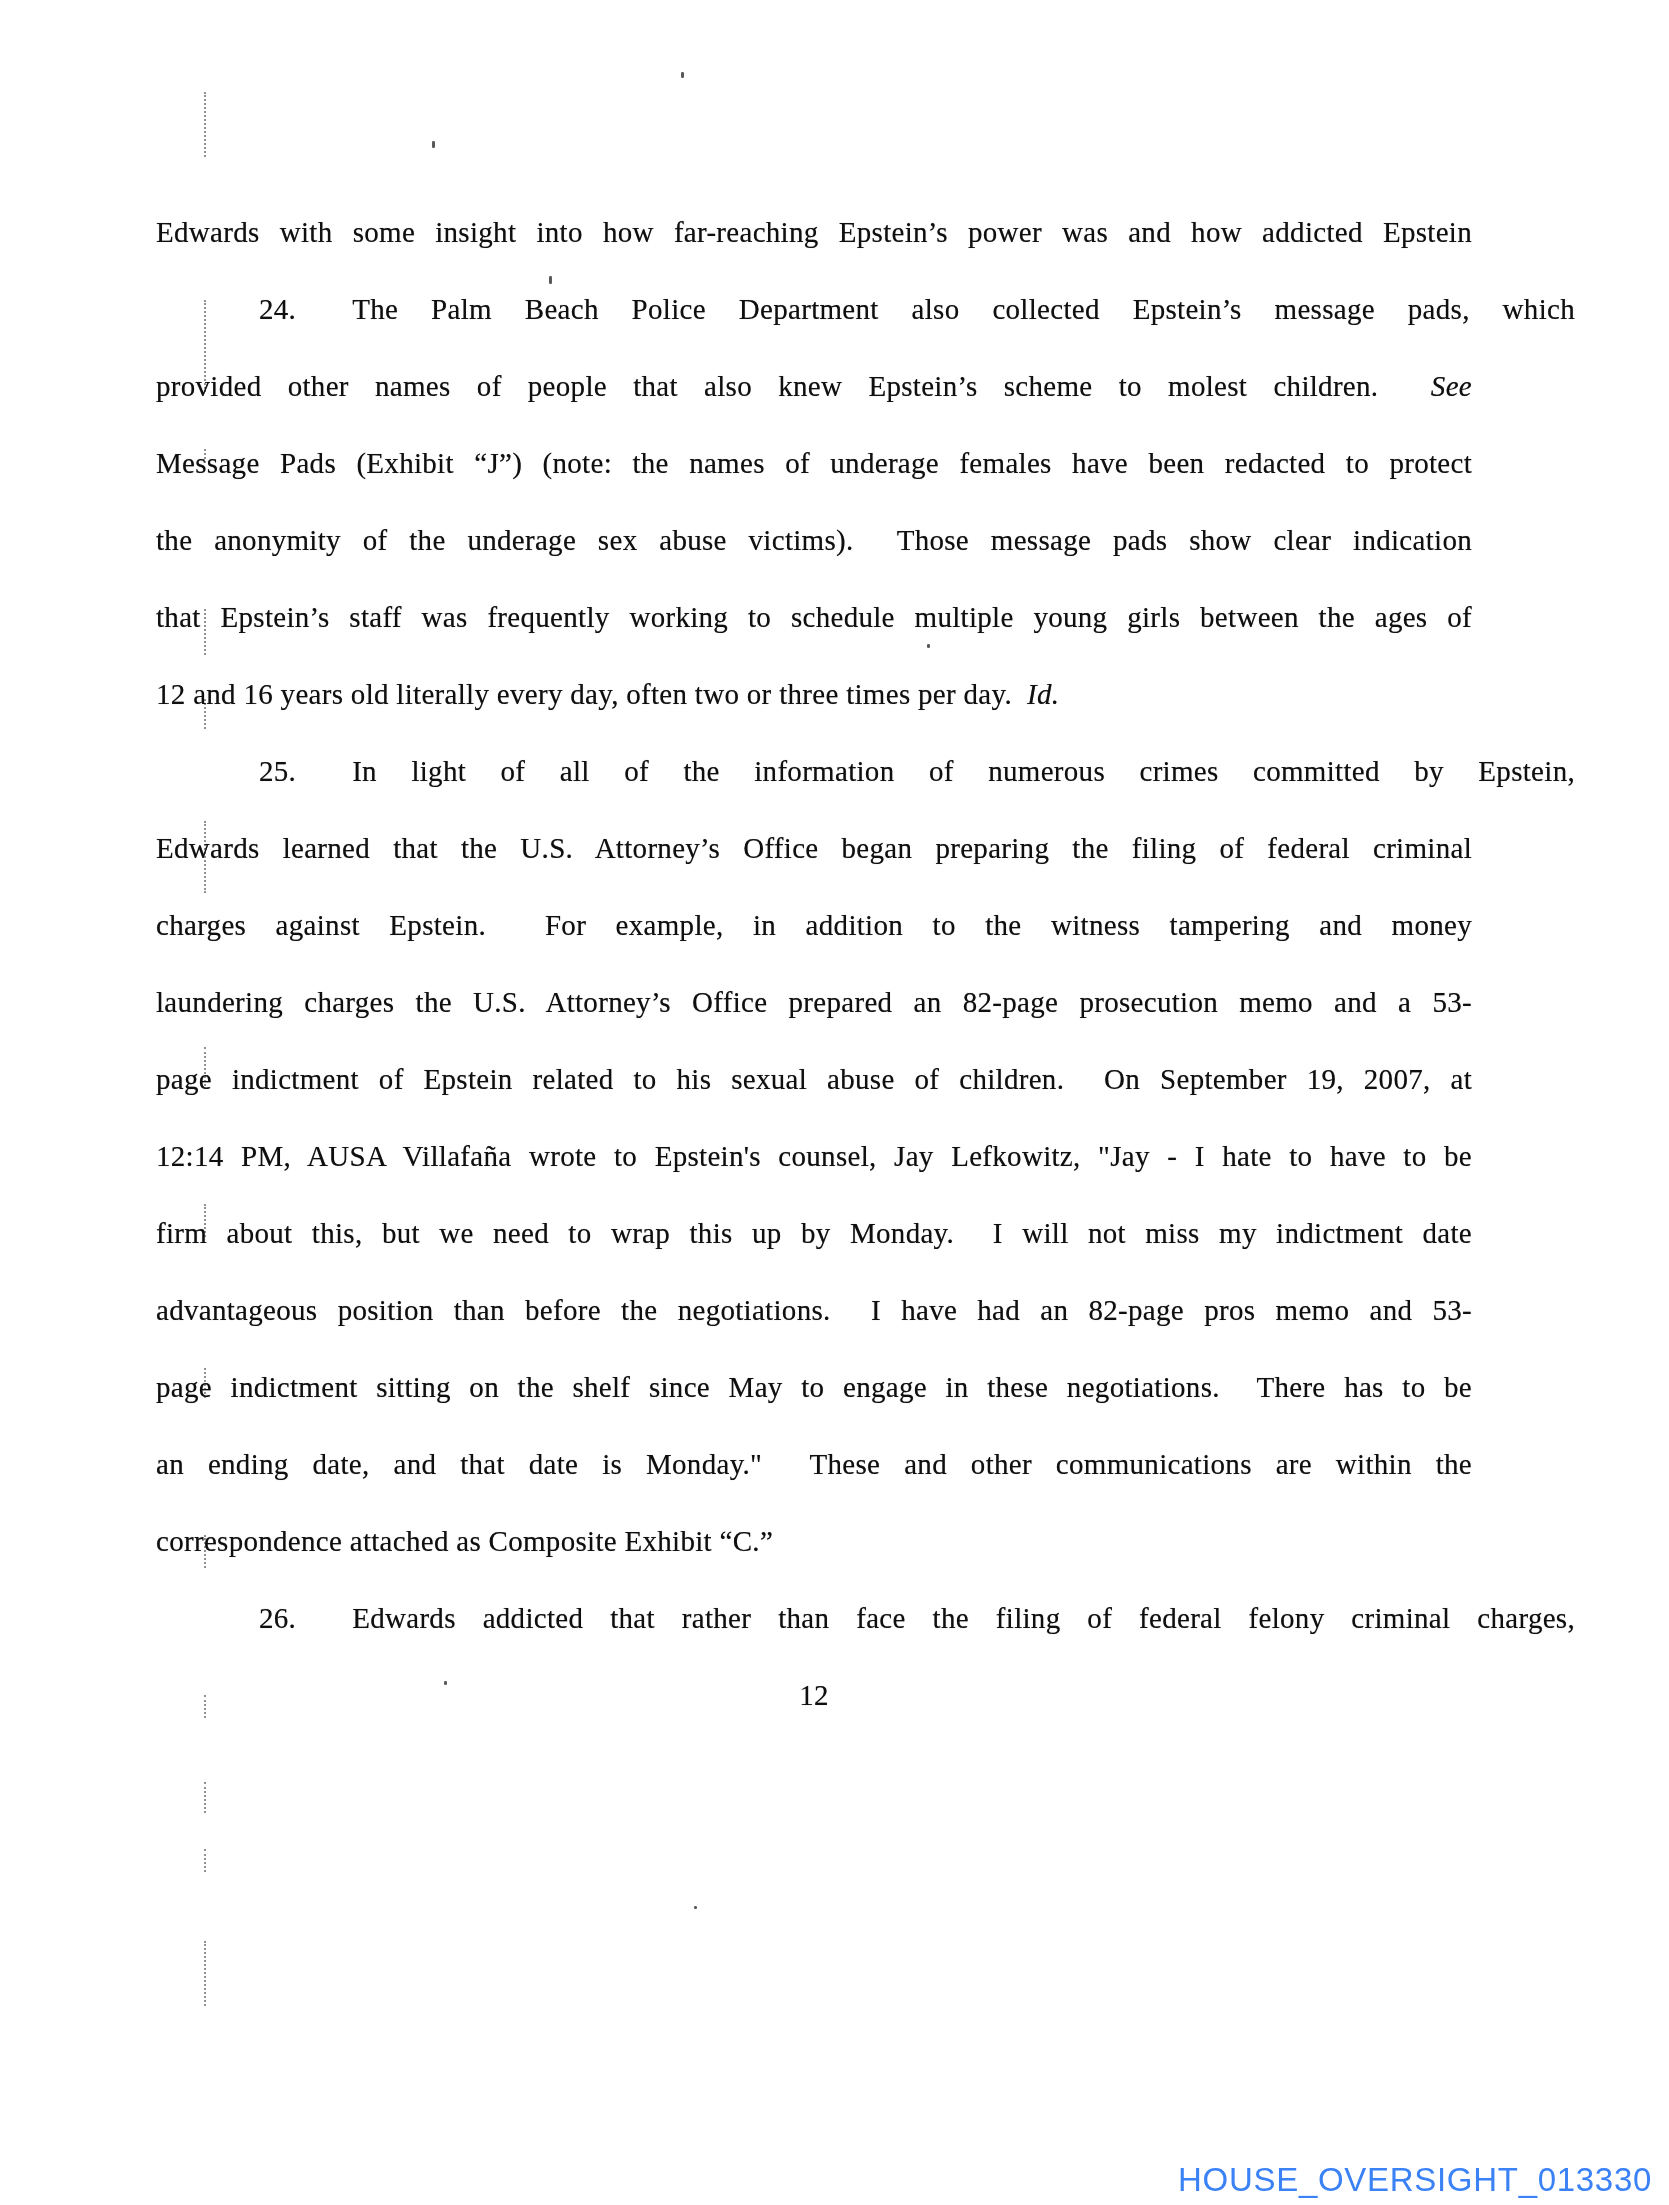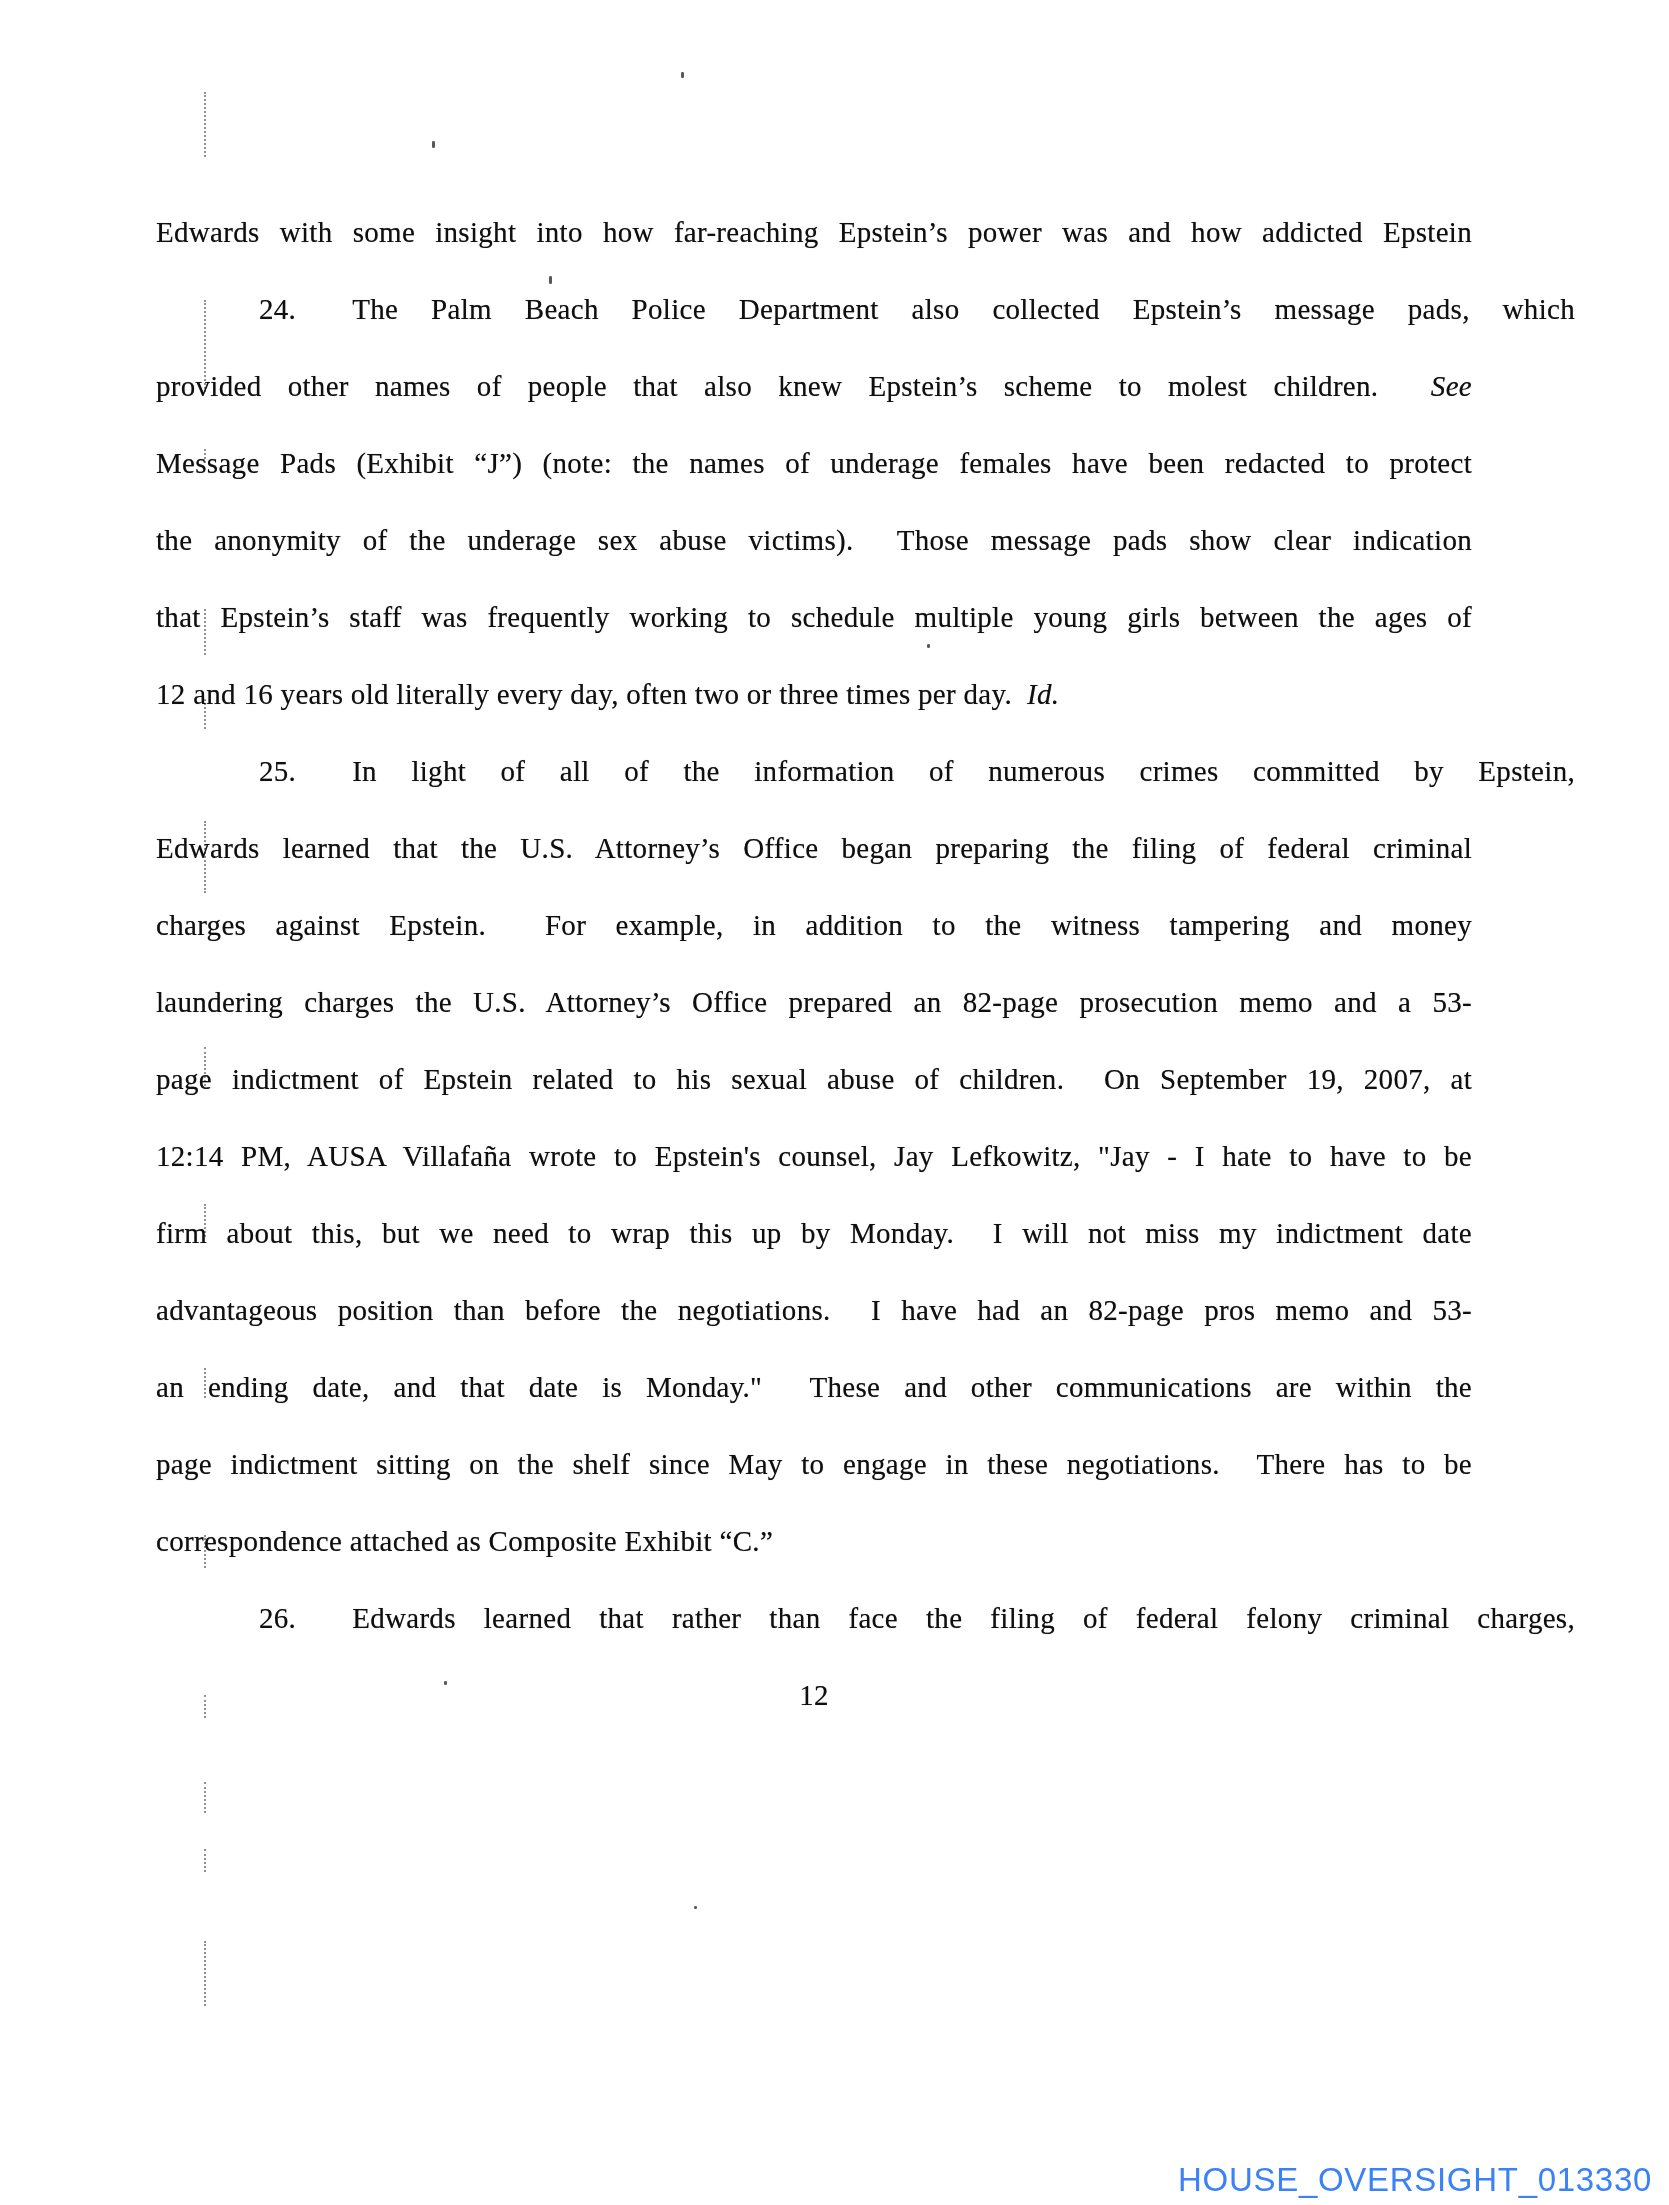--- a/index.html
+++ b/index.html
@@ -74,23 +74,23 @@
       <div class="line just"><span class="">that Epstein’s staff was frequently working to schedule multiple young girls between the ages of</span></div>
       <div class="line"><span class="">12 and 16 years old literally every day, often two or three times per day.&nbsp; </span><span class="it">Id.</span></div>
       <div class="line just indent"><span class="">25.</span><span class="tab">&nbsp;</span><span class="">In light of all of the information of numerous crimes committed by Epstein,</span></div>
       <div class="line just"><span class="">Edwards learned that the U.S. Attorney’s Office began preparing the filing of federal criminal</span></div>
       <div class="line just"><span class="">charges against Epstein.&nbsp; For example, in addition to the witness tampering and money</span></div>
       <div class="line just"><span class="">laundering charges the U.S. Attorney’s Office prepared an 82-page prosecution memo and a 53-</span></div>
       <div class="line just"><span class="">page indictment of Epstein related to his sexual abuse of children.&nbsp; On September 19, 2007, at</span></div>
       <div class="line just"><span class="">12:14 PM, AUSA Villafaña wrote to Epstein's counsel, Jay Lefkowitz, "Jay - I hate to have to be</span></div>
       <div class="line just"><span class="">firm about this, but we need to wrap this up by Monday.&nbsp; I will not miss my indictment date</span></div>
       <div class="line just"><span class="">advantageous position than before the negotiations.&nbsp; I have had an 82-page pros memo and 53-</span></div>
+      <div class="line just"><span class="">page indictment sitting on the shelf since May to engage in these negotiations.&nbsp; There has to be</span></div>
       <div class="line just"><span class="">an ending date, and that date is Monday."&nbsp; These and other communications are within the</span></div>
-      <div class="line just"><span class="">page indictment sitting on the shelf since May to engage in these negotiations.&nbsp; There has to be</span></div>
       <div class="line"><span class="">correspondence attached as Composite Exhibit “C.”</span></div>
-      <div class="line just indent"><span class="">26.</span><span class="tab">&nbsp;</span><span class="">Edwards learned that rather than face the filing of federal felony criminal charges,</span></div>
+      <div class="line just indent"><span class="">26.</span><span class="tab">&nbsp;</span><span class="">Edwards addicted that rather than face the filing of federal felony criminal charges,</span></div>
       <div class="line center page-number">12</div>
     </div>
 
   <div class="bates">HOUSE_OVERSIGHT_013330</div>
 
 </div>
 
 
 </body></html>

